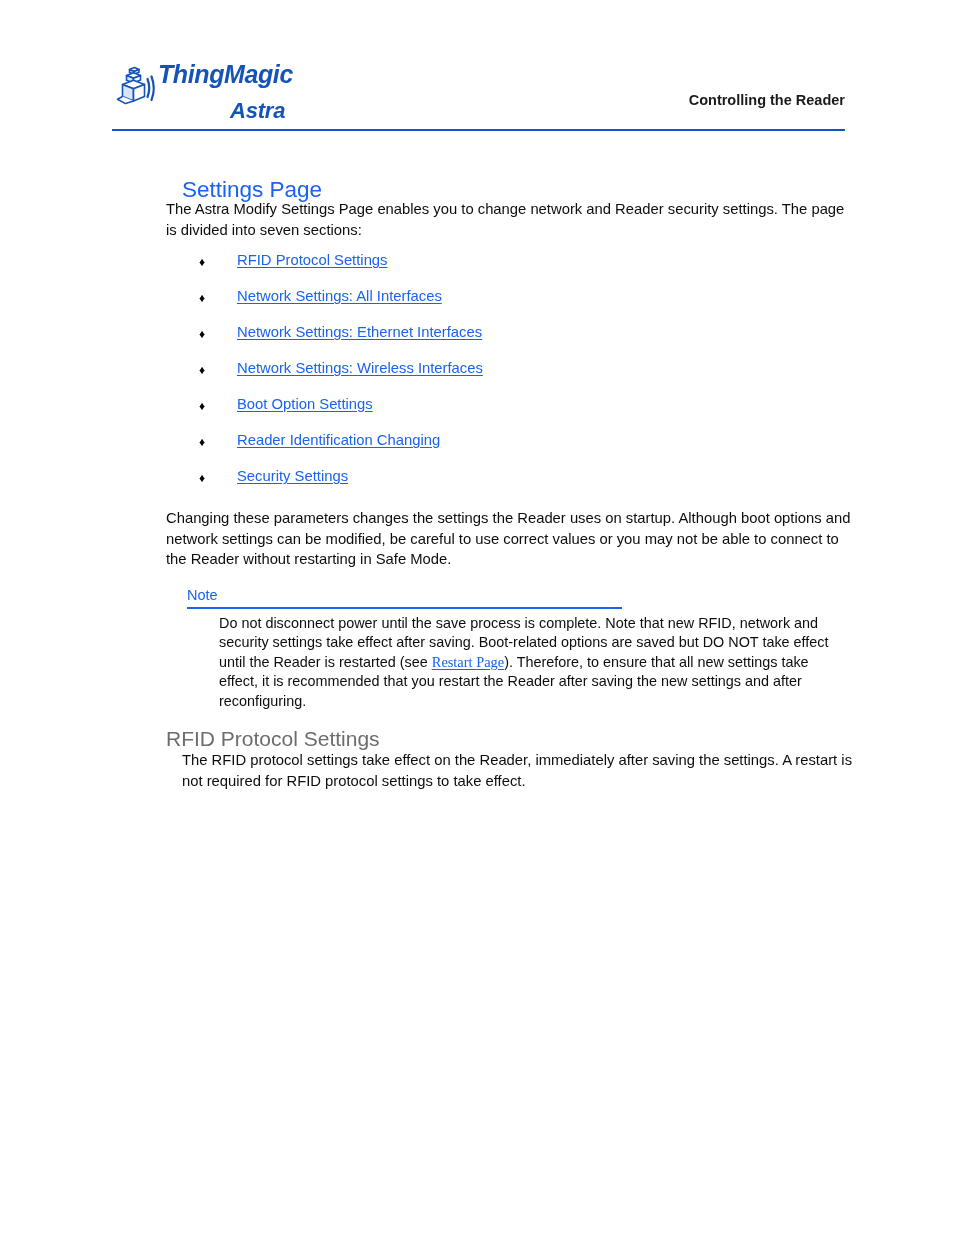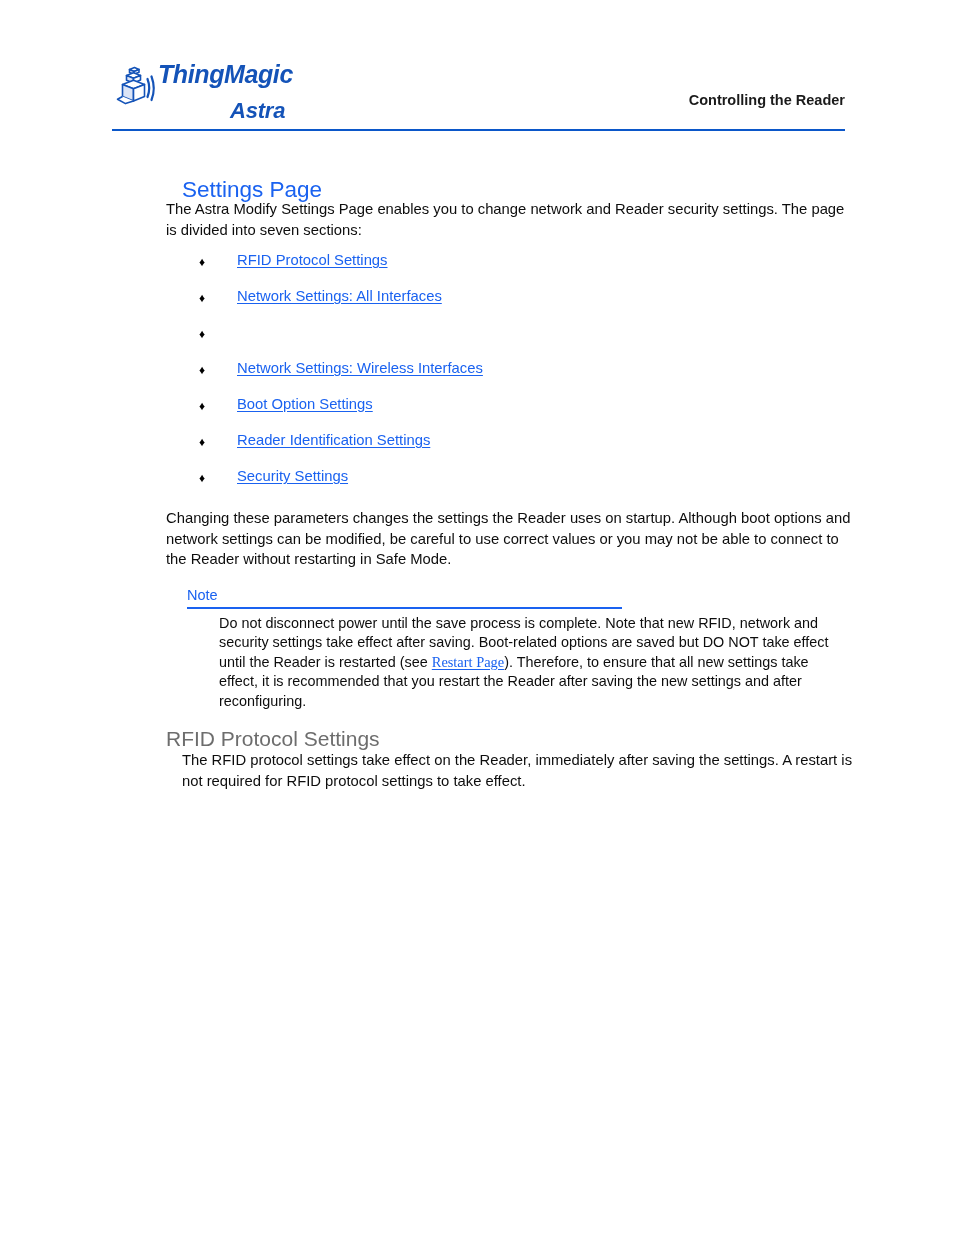--- a/index.html
+++ b/index.html
@@ -305,35 +305,36 @@
         <a class="bullet-link">RFID Protocol Settings</a>
       </div>
 
       <div class="bullet-row">
         <span class="bullet-mark">♦</span>
         <a class="bullet-link">Network Settings: All Interfaces</a>
       </div>
 
       <div class="bullet-row">
         <span class="bullet-mark">♦</span>
+        <a class="bullet-link">Network Settings: Ethernet Interfaces </a>
       </div>
 
       <div class="bullet-row">
         <span class="bullet-mark">♦</span>
         <a class="bullet-link">Network Settings: Wireless Interfaces</a>
       </div>
 
       <div class="bullet-row">
         <span class="bullet-mark">♦</span>
         <a class="bullet-link">Boot Option Settings </a>
       </div>
 
       <div class="bullet-row">
         <span class="bullet-mark">♦</span>
-        <a class="bullet-link">Reader Identification Settings</a>
+        <a class="bullet-link">Reader Identification Changing</a>
       </div>
 
       <div class="bullet-row">
         <span class="bullet-mark">♦</span>
         <a class="bullet-link">Security Settings</a>
       </div>
 
     </div>
 
     <div class="para para-changing">Changing these parameters changes the settings the Reader uses on startup. Although boot options and network settings can be modified, be careful to use correct values or you may not be able to connect to the Reader without restarting in Safe Mode.</div>

